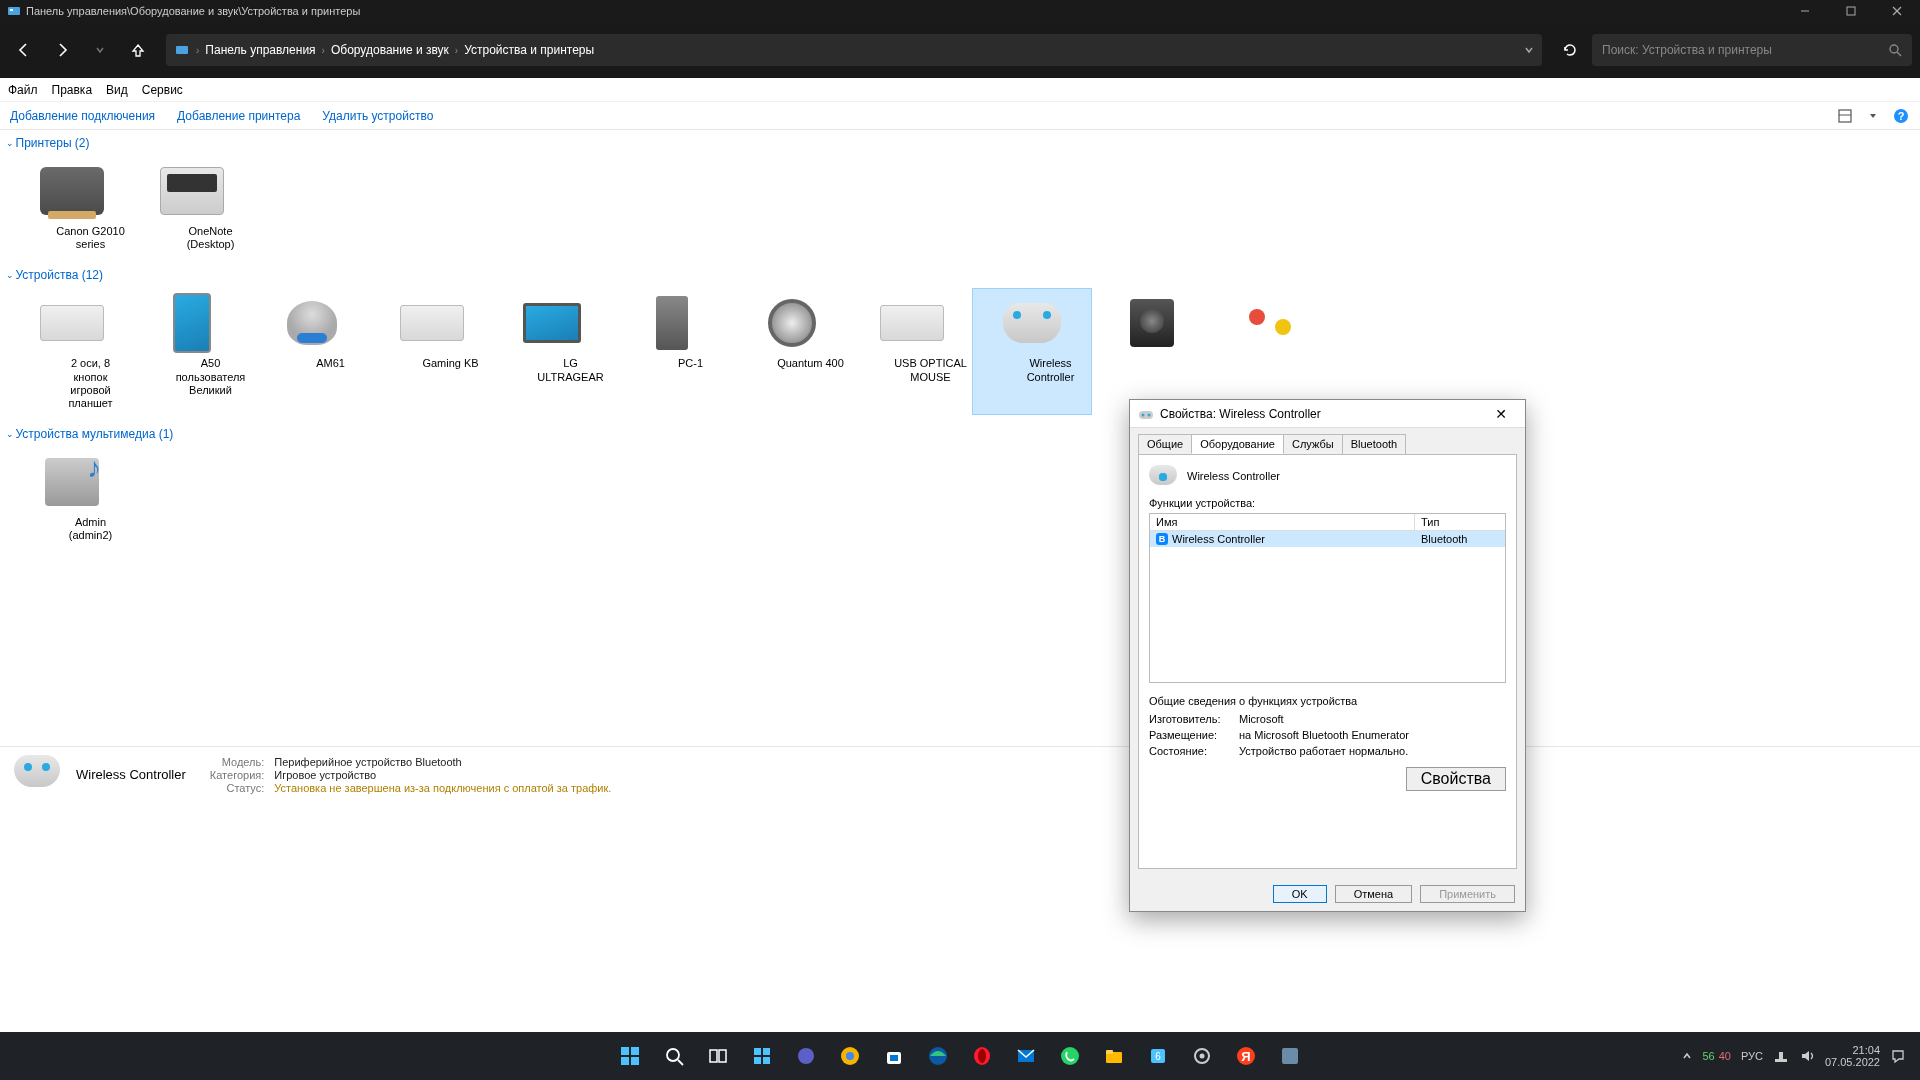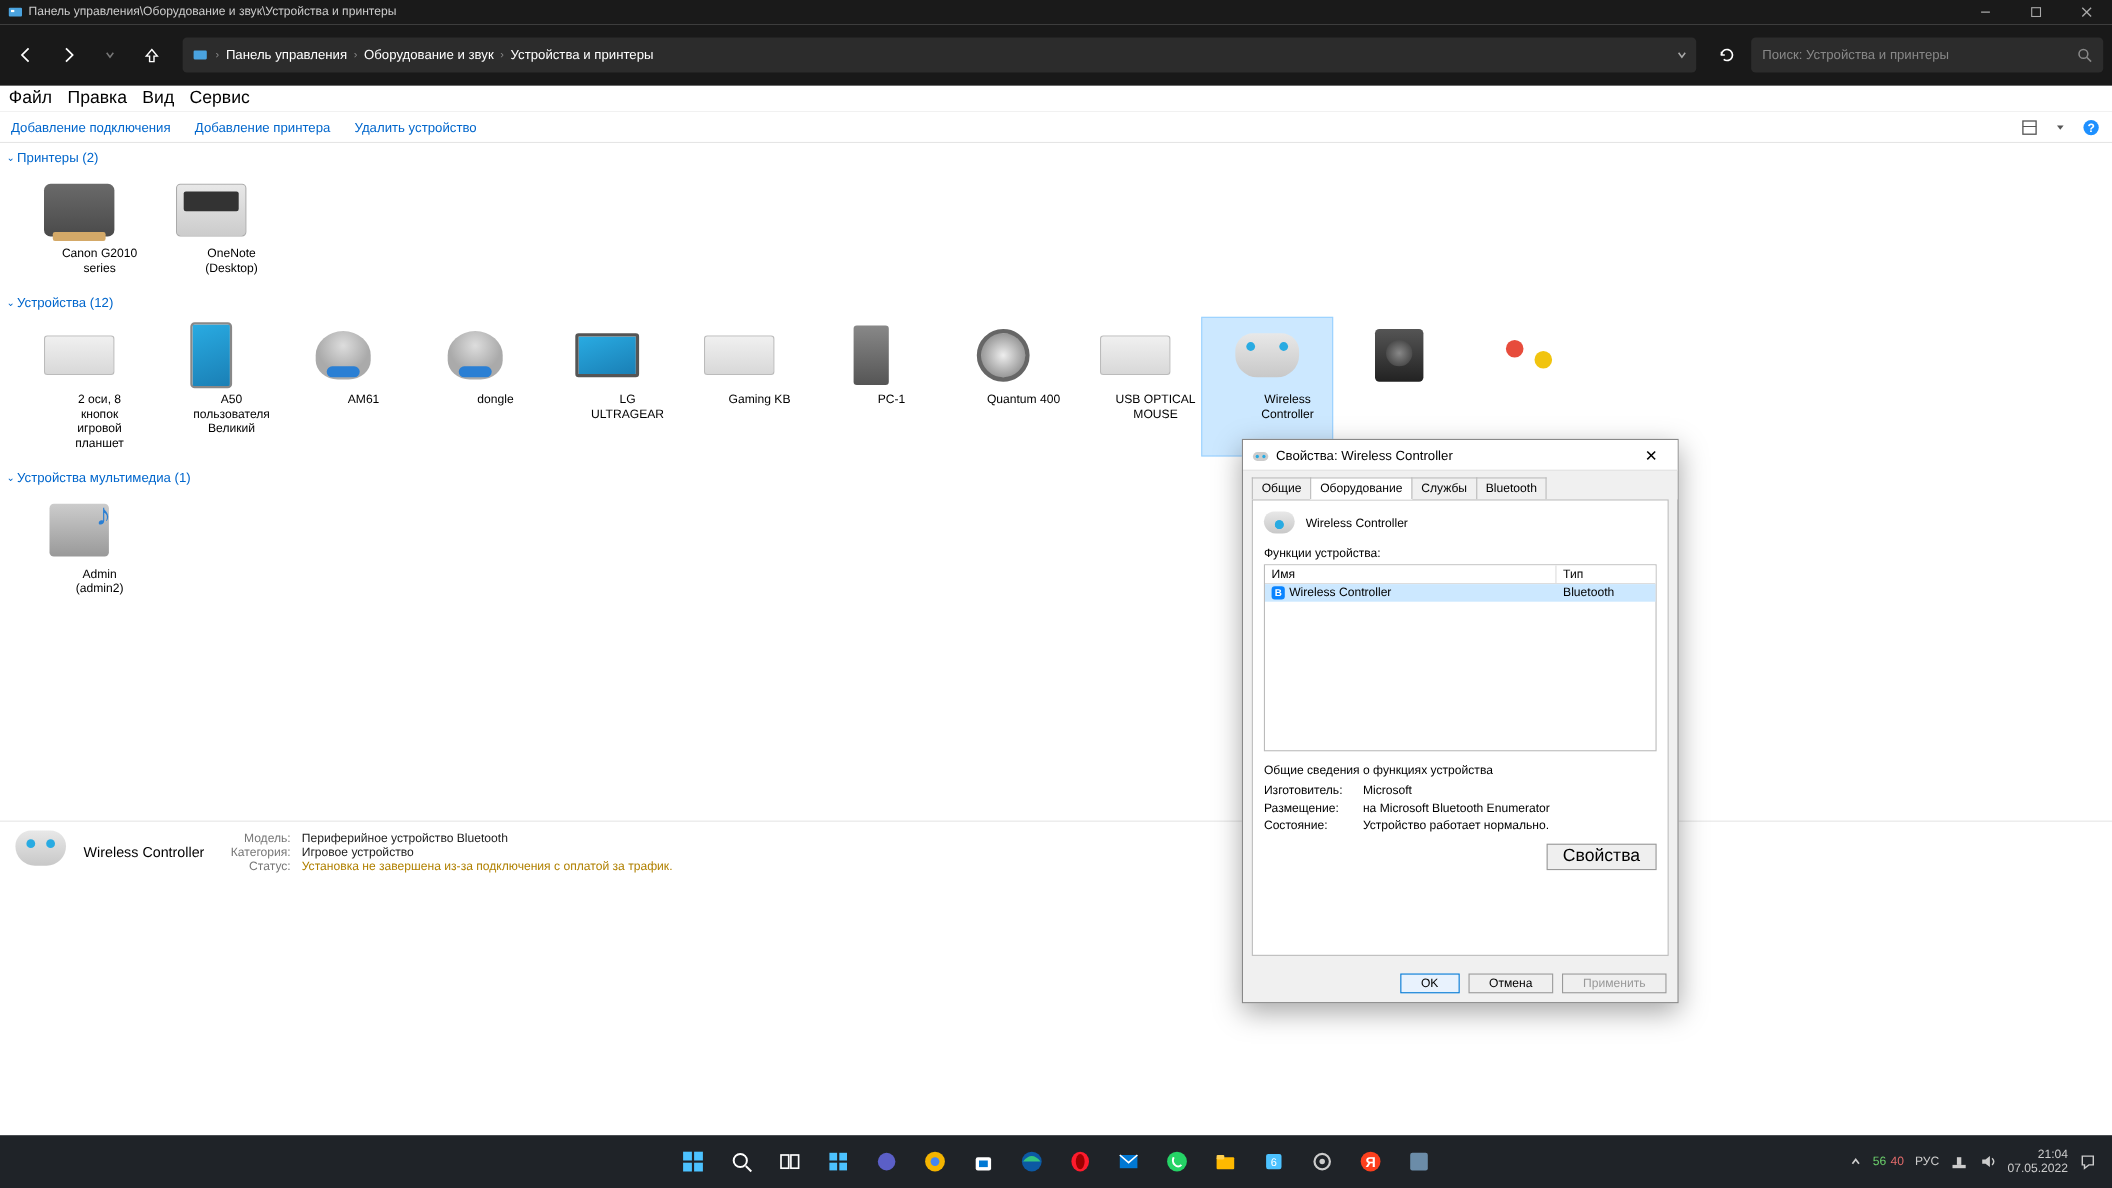--- a/index.html
+++ b/index.html
@@ -16,21 +16,21 @@
 .navbtn { width: 32px; height: 32px; display: flex; align-items: center; justify-content: center; color: #fff; border-radius: 3px; }
 .navbtn.disabled { color: #666; }
 .address { flex: 1; height: 32px; background: #2c2c2c; border-radius: 4px; display: flex; align-items: center; padding: 0 8px; color: #fff; font-size: 12px; gap: 6px; margin: 0 6px; }
 .address .chev { color: #888; font-size: 10px; }
 .address .drop { margin-left: auto; color: #aaa; }
 .refresh { width: 32px; height: 32px; display: flex; align-items: center; justify-content: center; color: #fff; }
 .search { width: 320px; height: 32px; background: #2c2c2c; border-radius: 4px; display: flex; align-items: center; padding: 0 10px; color: #888; font-size: 12px; }
 .search .sicon { margin-left: auto; }
 
 
-.menubar { height: 24px; background: #fff; display: flex; align-items: center; padding: 0 8px; font-size: 16px; gap: 14px; border-bottom: 1px solid #f0f0f0; }
+.menubar { height: 24px; background: #fff; display: flex; align-items: center; padding: 0 8px; font-size: 12px; gap: 14px; border-bottom: 1px solid #f0f0f0; }
 .menubar span { cursor: default; }
 
 
 .toolbar { height: 28px; background: #fff; display: flex; align-items: center; padding: 0 10px; font-size: 12px; gap: 22px; border-bottom: 1px solid #e5e5e5; color: #0066cc; }
 .toolbar .right { margin-left: auto; display: flex; gap: 10px; align-items: center; color: #333; }
 .toolbar .right .vicon { width: 18px; height: 18px; display:flex; align-items:center; justify-content:center; }
 
 
 .content { height: 616px; background: #fff; overflow: auto; padding: 4px 2px; }
 .section-header { display: flex; align-items: center; font-size: 12px; color: #0066cc; padding: 2px 4px; cursor: default; gap: 2px; }
@@ -270,35 +270,29 @@
         <div class="label">A50 пользователя Великий</div>
       </div>
     <div class="item">
         <div class="iconbox">
           <div class="headset"></div>
         </div>
         <div class="label">AM61</div>
       </div>
     <div class="item">
         <div class="iconbox">
-          <div class="headset"></div>
-        </div>
-        <div class="label">dongle</div>
+          <div class="dev-icon keyboard"></div>
+        </div>
+        <div class="label">Gaming KB</div>
       </div>
     <div class="item">
         <div class="iconbox">
           <div class="monitor"></div>
         </div>
         <div class="label">LG ULTRAGEAR</div>
-      </div>
-    <div class="item">
-        <div class="iconbox">
-          <div class="dev-icon keyboard"></div>
-        </div>
-        <div class="label">Gaming KB</div>
       </div>
     <div class="item">
         <div class="iconbox">
           <div class="tower"></div>
         </div>
         <div class="label">PC-1</div>
       </div>
     <div class="item">
         <div class="iconbox">
           <div class="speaker"></div>

